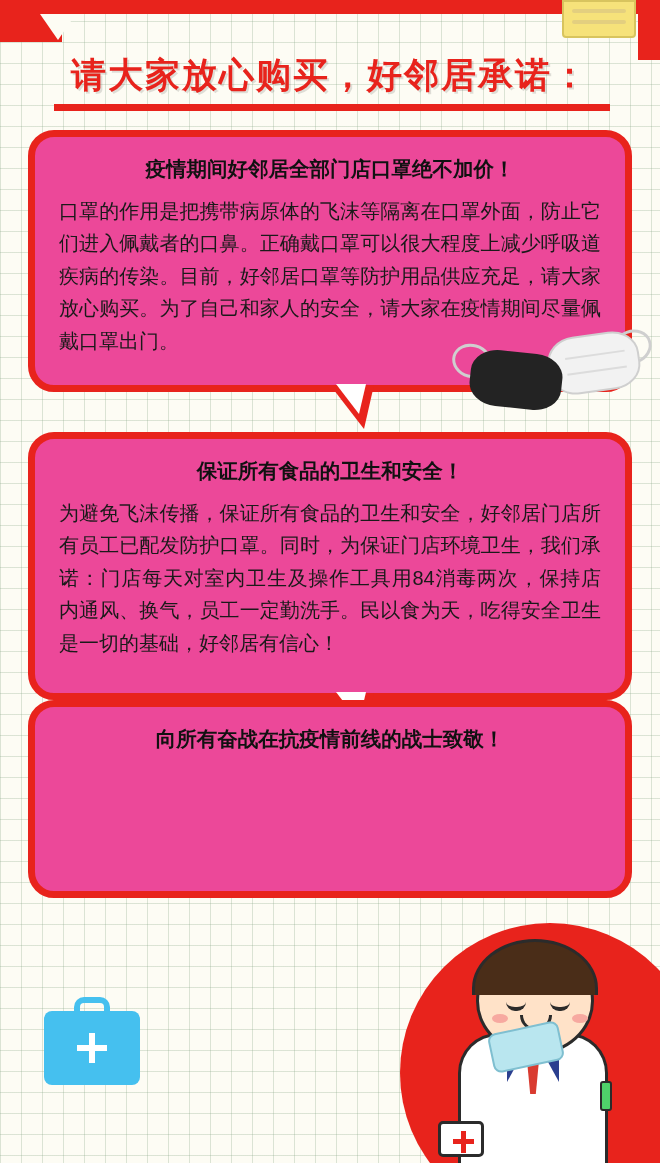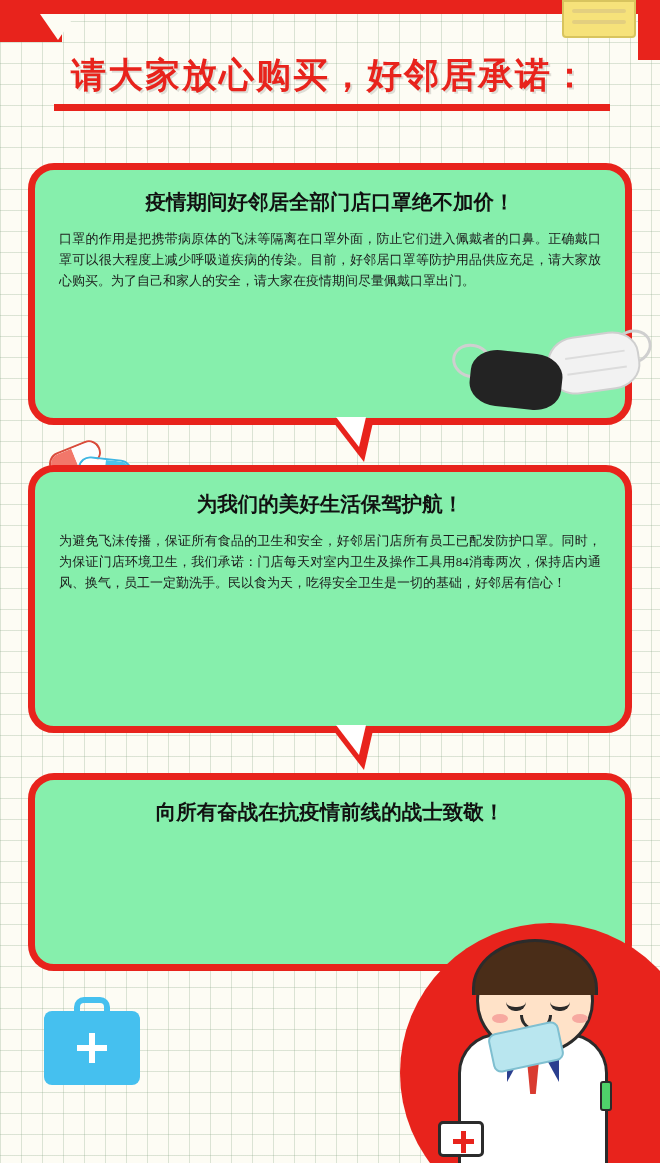--- a/index.html
+++ b/index.html
@@ -73,40 +73,39 @@
   .headline-underline {
     position: absolute;
     left: 54px; top: 104px;
     width: 556px; height: 7px;
     background: #e8231c;
   }
 
   
   .bubble {
     position: absolute;
-    background: #86efac;
+    background: #ec4899;
     border: 7px solid #e8231c;
     border-radius: 26px;
     padding: 18px 24px 16px 24px;
-    margin-top: 33px;
   }
   .bubble-title {
     text-align: center;
     font-size: 20.5px;
     font-weight: bold;
     color: #111111;
     margin-bottom: 12px;
     font-family: "DejaVu Sans", sans-serif;
   }
   .bubble-body {
-    font-size: 13px;
+    font-size: 20px;
     line-height: 1.62;
     color: #1a1a1a;
     text-align: justify;
-    font-family: Liberation Serif, serif;
+    font-family: Liberation Sans, sans-serif;
   }
 
   #bubble1 { left: 28px; top: 130px; width: 604px; height: 262px; }
   #bubble1 .tail-out {
     position: absolute; left: 295px; bottom: -44px;
     width: 0; height: 0;
     border-left: 34px solid transparent;
     border-right: 10px solid transparent;
     border-top: 44px solid #e8231c;
   }
@@ -127,21 +126,21 @@
     border-top: 44px solid #e8231c;
   }
   #bubble2 .tail-in {
     position: absolute; left: 301px; bottom: -29px;
     width: 0; height: 0;
     border-left: 23px solid transparent;
     border-right: 7px solid transparent;
     border-top: 30px solid #ffffff;
   }
 
-  #bubble3 { left: 28px; top: 740px; width: 604px; height: 198px; }
+  #bubble3 { left: 28px; top: 700px; width: 604px; height: 198px; }
 
   
   .masks {
     position: absolute; left: 452px; top: 330px;
     width: 200px; height: 92px;
   }
   .mask-white {
     position: absolute; left: 96px; top: 4px;
     width: 92px; height: 58px;
     background: #f2f2f2;
@@ -319,21 +318,21 @@
     <div class="half-a"></div>
     <div class="half-b"></div>
   </div>
   <div class="pill pill2">
     <div class="half-a"></div>
     <div class="half-b"></div>
   </div>
 </div>
 
 <div class="bubble" id="bubble2">
-  <div class="bubble-title">为我们的美好生活保驾护航！</div>
+  <div class="bubble-title">保证所有食品的卫生和安全！</div>
   <div class="bubble-body">为避免飞沫传播，保证所有食品的卫生和安全，好邻居门店所有员工已配发防护口罩。同时，为保证门店环境卫生，我们承诺：门店每天对室内卫生及操作工具用84消毒两次，保持店内通风、换气，员工一定勤洗手。民以食为天，吃得安全卫生是一切的基础，好邻居有信心！</div>
   <div class="tail-out"></div>
   <div class="tail-in"></div>
 </div>
 
 <div class="bubble" id="bubble3">
   <div class="bubble-title">向所有奋战在抗疫情前线的战士致敬！</div>
 </div>
 
 <div class="red-circle"></div>

